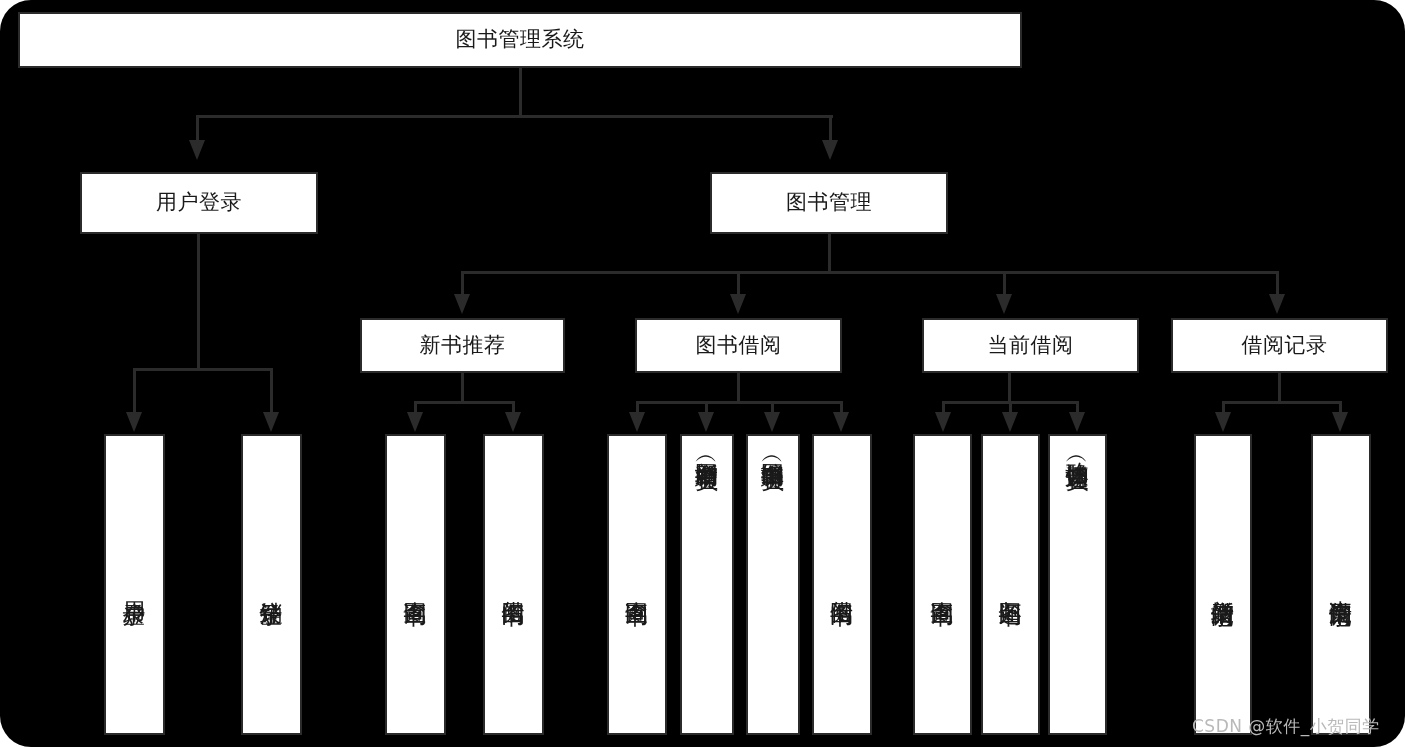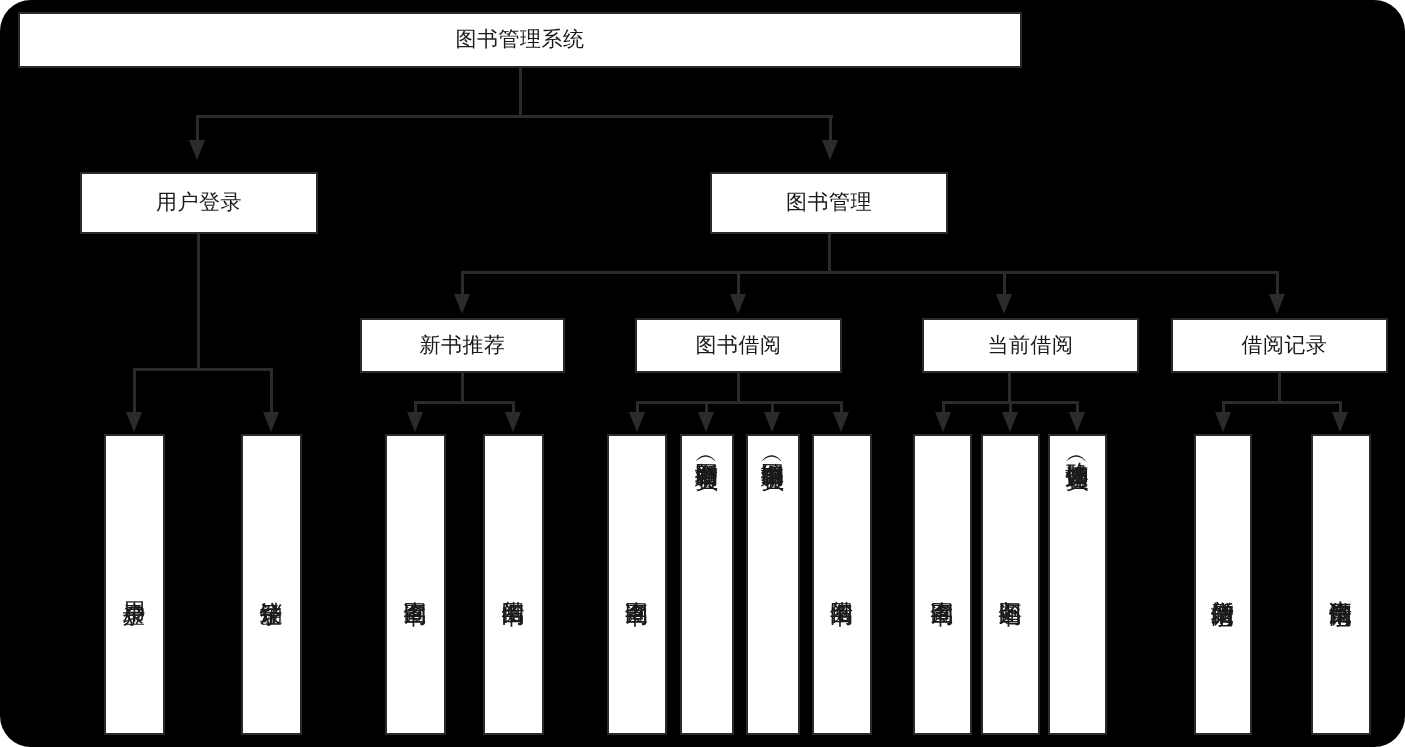--- a/index.html
+++ b/index.html
@@ -206,14 +206,15 @@
     <span class="label">确认归还（管理员）</span>
   </div>
 
   <div class="node v center" style="left:1194px; top:434px; width:58px; height:301px;">
     <span class="label">新增借阅记录</span>
   </div>
   <div class="node v center" style="left:1311px; top:434px; width:60px; height:301px;">
     <span class="label">查询借阅记录</span>
   </div>
 
+  <div class="watermark" style="left:1192px; top:715px;">CSDN @软件_小贺同学</div>
 
 </div>
 
 </body></html>

